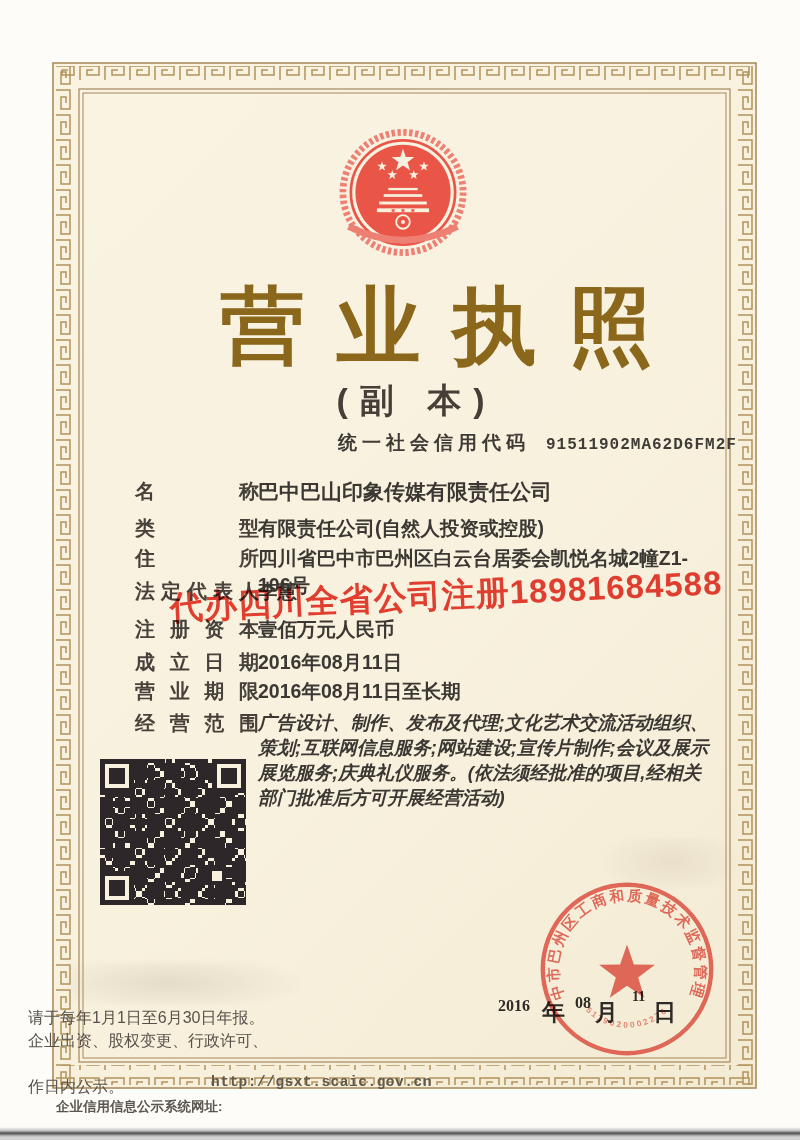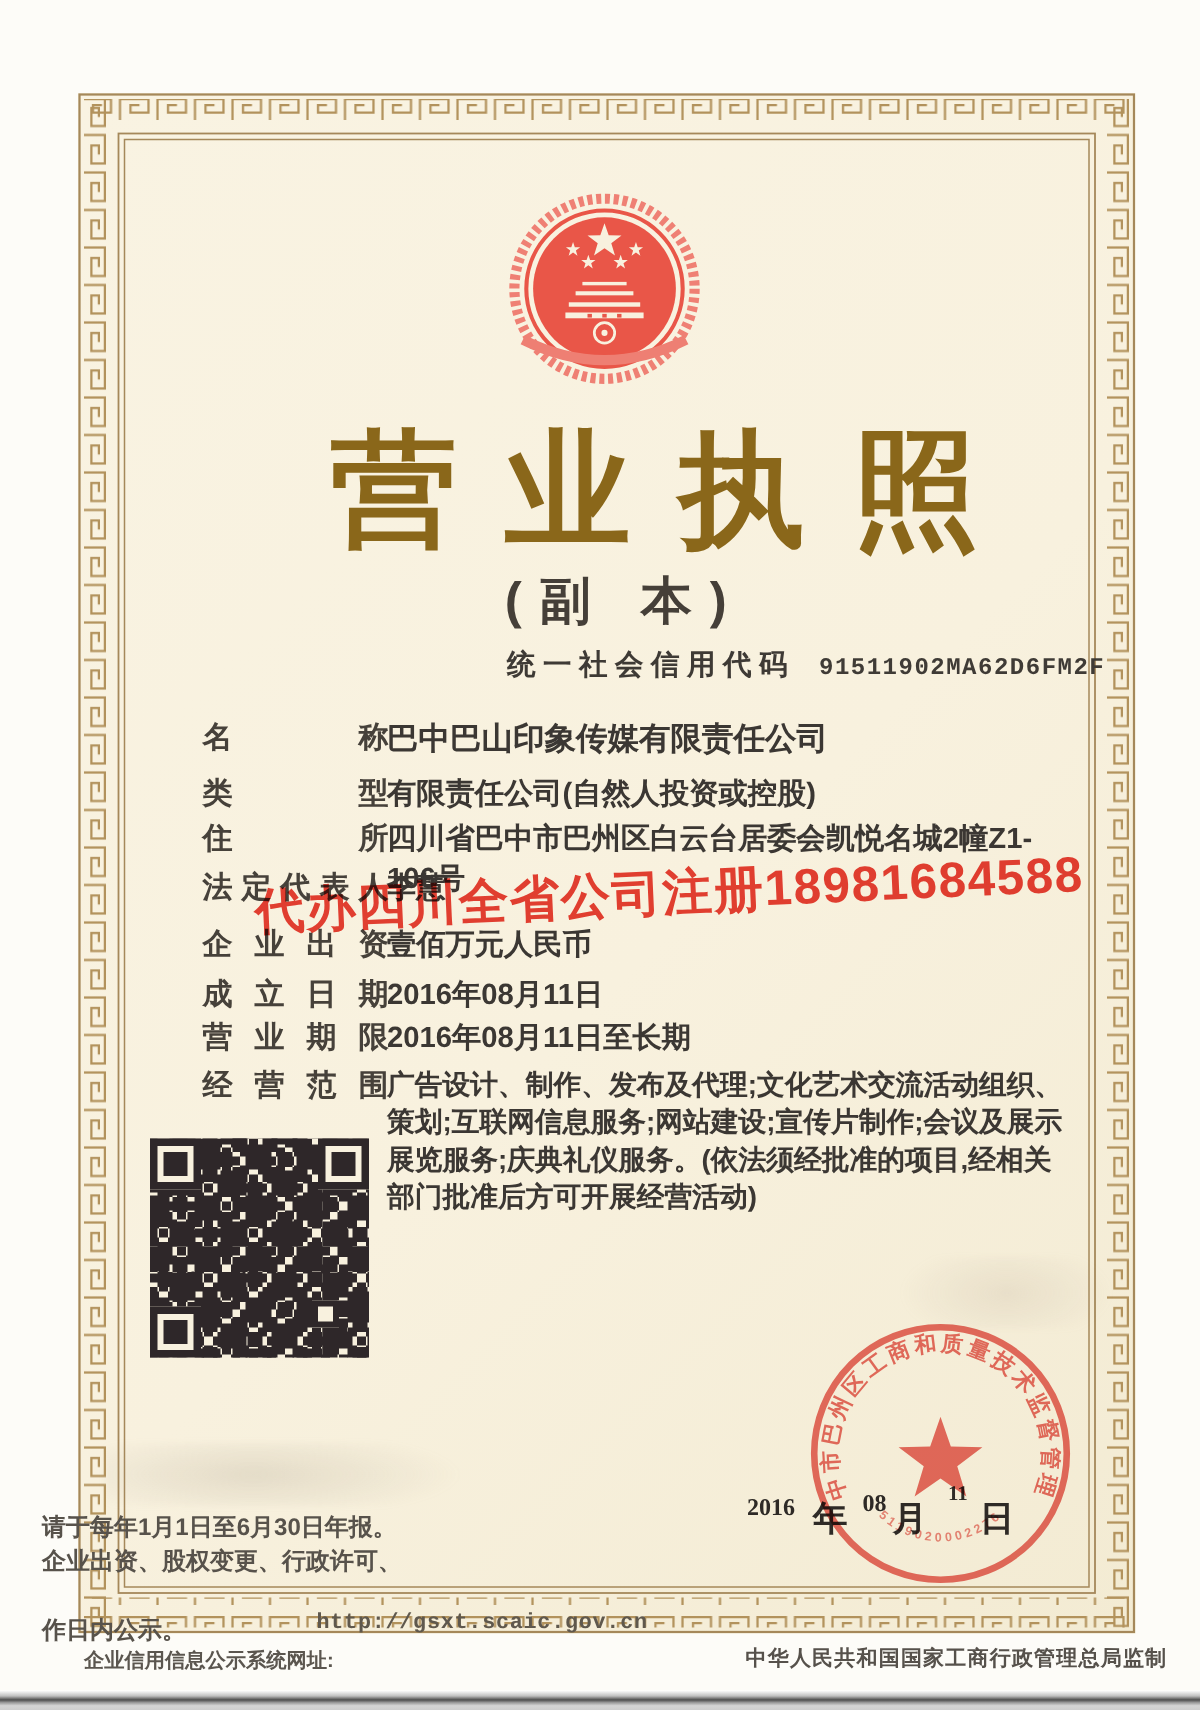--- a/index.html
+++ b/index.html
@@ -25,21 +25,21 @@
   .credit-label{font-size:19px;font-weight:700;color:#3e3a35;letter-spacing:5px;}
   .credit-value{font-family:"Liberation Mono","DejaVu Sans Mono",monospace;
     font-size:16px;font-weight:700;color:#3f3b36;letter-spacing:1px;}
 
   
   .row{position:absolute;left:0;width:760px;z-index:3;}
   .f-label{position:absolute;left:135px;width:124px;text-align:justify;text-align-last:justify;
     font-size:20px;font-weight:600;color:#46413a;}
   .f-value{position:absolute;left:258px;width:452px;font-size:19.5px;font-weight:600;color:#3b3733;}
   .row-name .f-value{font-size:21px;font-weight:700;}
-  .row-scope .f-value{font-size:18.5px;line-height:25px;}
+  .row-scope .f-value{font-size:18.5px;line-height:25px;font-style:italic;}
 
   .watermark{position:absolute;left:170px;top:586px;width:540px;white-space:nowrap;
     font-size:33px;font-weight:700;color:#e63226;letter-spacing:1px;
     transform:rotate(-2.6deg);transform-origin:left center;mix-blend-mode:multiply;opacity:.93;z-index:5;}
 
   
   .qr{position:absolute;left:100px;top:759px;width:146px;height:146px;z-index:3;
     background-image:
       repeating-conic-gradient(from 0deg,#2e2729 0 25%,transparent 0 50%),
       repeating-conic-gradient(from 0deg,transparent 0 25%,#2e2729 0 50%),
@@ -58,21 +58,21 @@
 
   .seal{position:absolute;left:534px;top:876px;z-index:6;mix-blend-mode:multiply;opacity:.85;}
 
   .date-row{position:absolute;left:498px;top:997px;display:flex;align-items:flex-start;z-index:4;color:#2e2a26;white-space:nowrap;}
   .d-num{font-size:16px;font-weight:600;font-family:"Liberation Serif","DejaVu Serif",serif;}
   .d-cjk{font-size:23px;font-weight:700;}
   .d-year{margin-right:12px;}
   .d-month{margin:0 4px 0 10px;transform:translateY(-3px);}
   .d-day{margin:0 8px 12px 14px;font-size:14px;transform:translateY(-8px);}
 
-  .notice-line{position:absolute;left:28px;font-size:16px;font-weight:700;color:#57524b;
+  .notice-line{position:absolute;left:28px;font-size:16px;font-weight:400;color:#57524b;
     white-space:nowrap;z-index:4;}
   .url-label{position:absolute;left:56px;top:1098px;font-size:13.5px;font-weight:700;color:#5b564f;z-index:4;}
   .url{position:absolute;left:211px;top:1074px;font-family:"Liberation Mono","DejaVu Sans Mono",monospace;
     font-size:14.5px;font-weight:700;color:#5f584d;letter-spacing:.5px;z-index:4;}
   .publisher{position:absolute;left:497px;top:1097px;font-size:14px;font-weight:600;color:#56514b;
     letter-spacing:.8px;white-space:nowrap;z-index:4;}
 
   .ghost{position:absolute;filter:blur(2px);z-index:2;}
   .ghost-1{left:70px;top:962px;width:330px;height:42px;
     background:radial-gradient(60% 100% at 30% 50%,rgba(160,148,128,.22),transparent 70%);}
@@ -152,21 +152,21 @@
   </div>
   <div class="row" style="top:545px">
     <span class="f-label">住所</span>
     <span class="f-value">四川省巴中市巴州区白云台居委会凯悦名城2幢Z1-106号</span>
   </div>
   <div class="row" style="top:578px">
     <span class="f-label">法定代表人</span>
     <span class="f-value">李慧</span>
   </div>
   <div class="row" style="top:616px">
-    <span class="f-label">企业出资</span>
+    <span class="f-label">注册资本</span>
     <span class="f-value">壹佰万元人民币</span>
   </div>
   <div class="row" style="top:649px">
     <span class="f-label">成立日期</span>
     <span class="f-value">2016年08月11日</span>
   </div>
   <div class="row" style="top:678px">
     <span class="f-label">营业期限</span>
     <span class="f-value">2016年08月11日至长期</span>
   </div>
@@ -208,19 +208,18 @@
     <span class="d-num d-day">11</span>
     <span class="d-cjk">日</span>
   </div>
 
   <div class="notice-line" style="top:1008px">请于每年1月1日至6月30日年报。</div>
   <div class="notice-line" style="top:1031px">企业出资、股权变更、行政许可、</div>
   <div class="notice-line" style="top:1077px">作日内公示。</div>
 
   <div class="url-label">企业信用信息公示系统网址:</div>
   <div class="url">http://gsxt.scaic.gov.cn</div>
-  <div class="publisher">中华人民共和国国家工商行政管理总局监制</div>
 
   <div class="ghost ghost-1"></div>
   <div class="ghost ghost-2"></div>
 
   <div class="scan-strip"></div>
 </div>
 
 </body></html>

